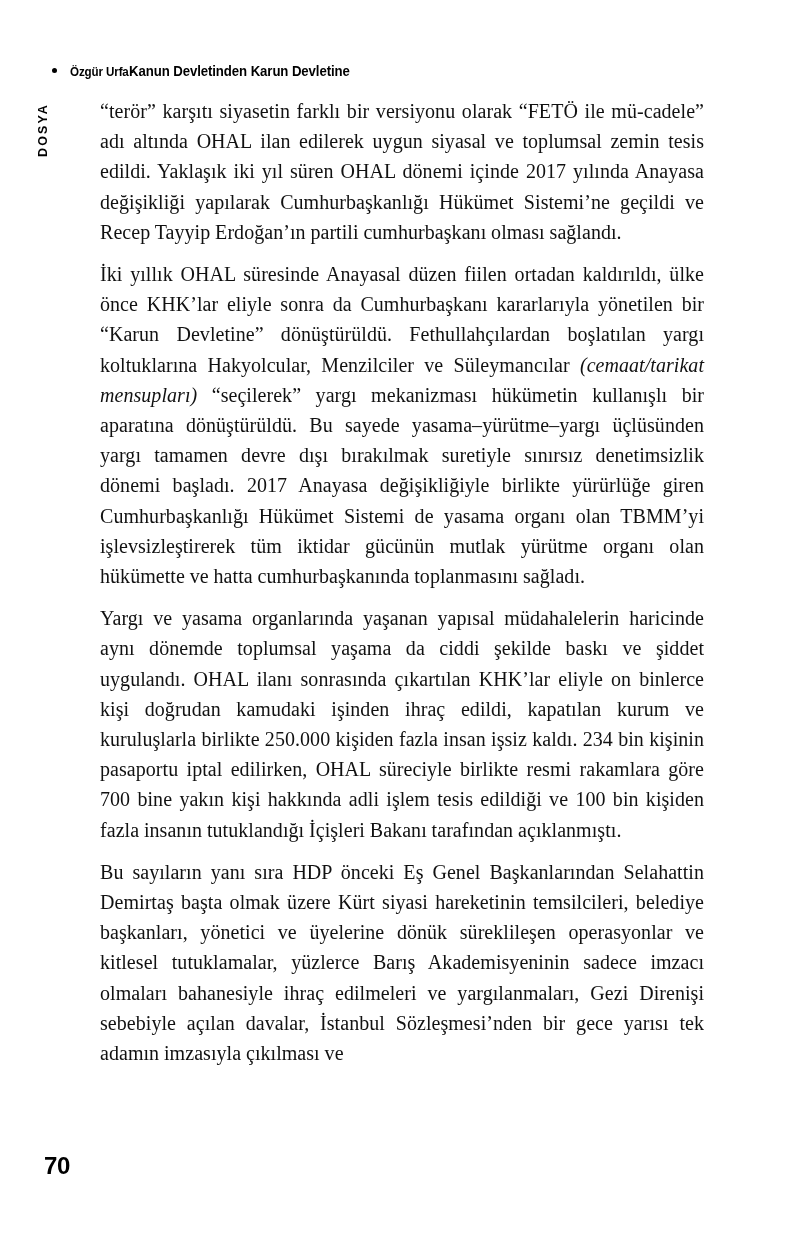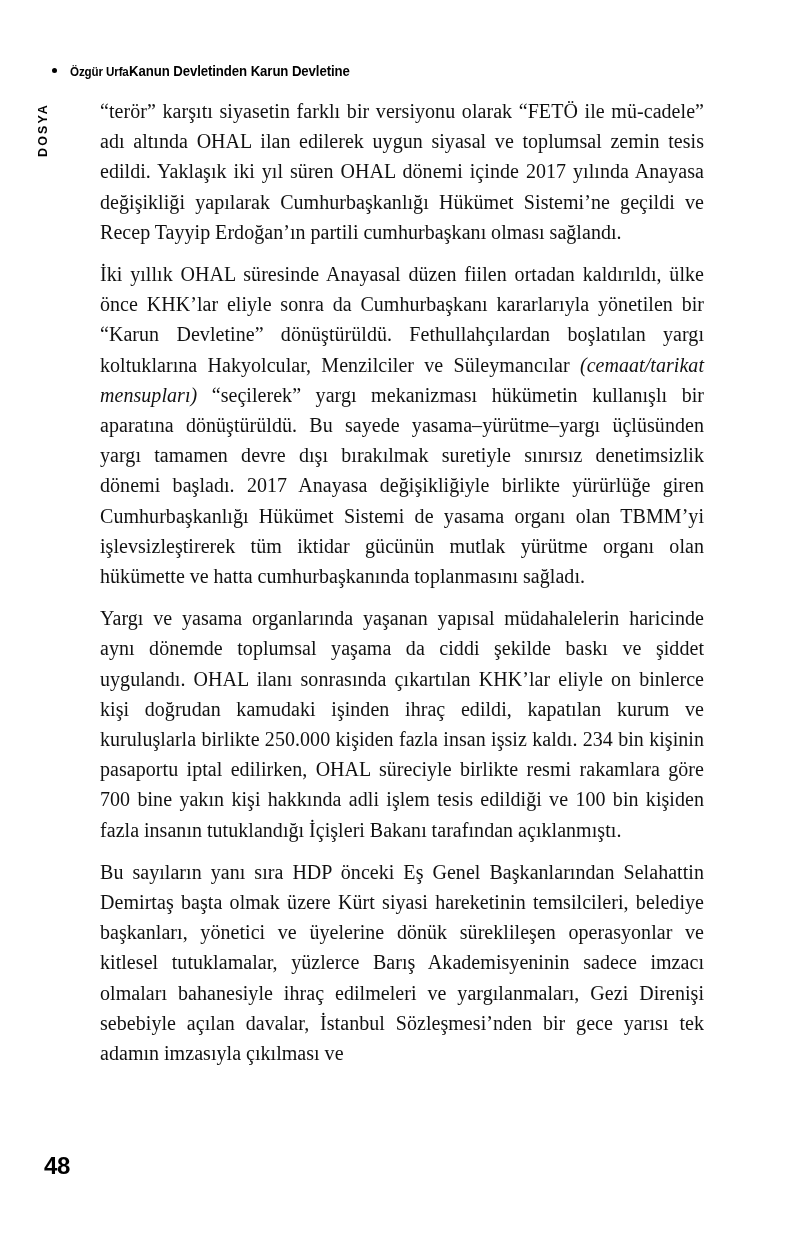--- a/index.html
+++ b/index.html
@@ -159,15 +159,15 @@
     <p class="body-par">
       <span>İki yıllık OHAL süresinde Anayasal düzen fiilen ortadan kaldırıldı, ülke önce KHK’lar eliyle sonra da Cumhurbaşkanı kararlarıyla yönetilen bir “Karun Devletine” dönüştürüldü. Fethullahçılardan boşlatılan yargı koltuklarına Hakyolcular, Menzilciler ve Süleymancılar </span><em>(cemaat/tarikat mensupları)</em><span> “seçilerek” yargı mekanizması hükümetin kullanışlı bir aparatına dönüştürüldü. Bu sayede yasama–yürütme–yargı üçlüsünden yargı tamamen devre dışı bırakılmak suretiyle sınırsız denetimsizlik dönemi başladı. 2017 Anayasa değişikliğiyle birlikte yürürlüğe giren Cumhurbaşkanlığı Hükümet Sistemi de yasama organı olan TBMM’yi işlevsizleştirerek tüm iktidar gücünün mutlak yürütme organı olan hükümette ve hatta cumhurbaşkanında toplanmasını sağladı.</span>
     </p>
 
     <p class="body-par">Yargı ve yasama organlarında yaşanan yapısal müdahalelerin haricinde aynı dönemde toplumsal yaşama da ciddi şekilde baskı ve şiddet uygulandı. OHAL ilanı sonrasında çıkartılan KHK’lar eliyle on binlerce kişi doğrudan kamudaki işinden ihraç edildi, kapatılan kurum ve kuruluşlarla birlikte 250.000 kişiden fazla insan işsiz kaldı. 234 bin kişinin pasaportu iptal edilirken, OHAL süreciyle birlikte resmi rakamlara göre 700 bine yakın kişi hakkında adli işlem tesis edildiği ve 100 bin kişiden fazla insanın tutuklandığı İçişleri Bakanı tarafından açıklanmıştı.</p>
 
     <p class="body-par">Bu sayıların yanı sıra HDP önceki Eş Genel Başkanlarından Selahattin Demirtaş başta olmak  üzere Kürt siyasi hareketinin temsilcileri, belediye başkanları, yönetici ve üyelerine dönük süreklileşen operasyonlar ve kitlesel tutuklamalar, yüzlerce Barış Akademisyeninin sadece imzacı olmaları bahanesiyle ihraç edilmeleri ve yargılanmaları, Gezi Direnişi sebebiyle açılan davalar, İstanbul Sözleşmesi’nden bir gece yarısı tek adamın imzasıyla çıkılması ve</p>
 
   </div>
 
-  <div class="folio">48</div>
+  <div class="folio">70</div>
 
 </div>
 
 </body></html>

